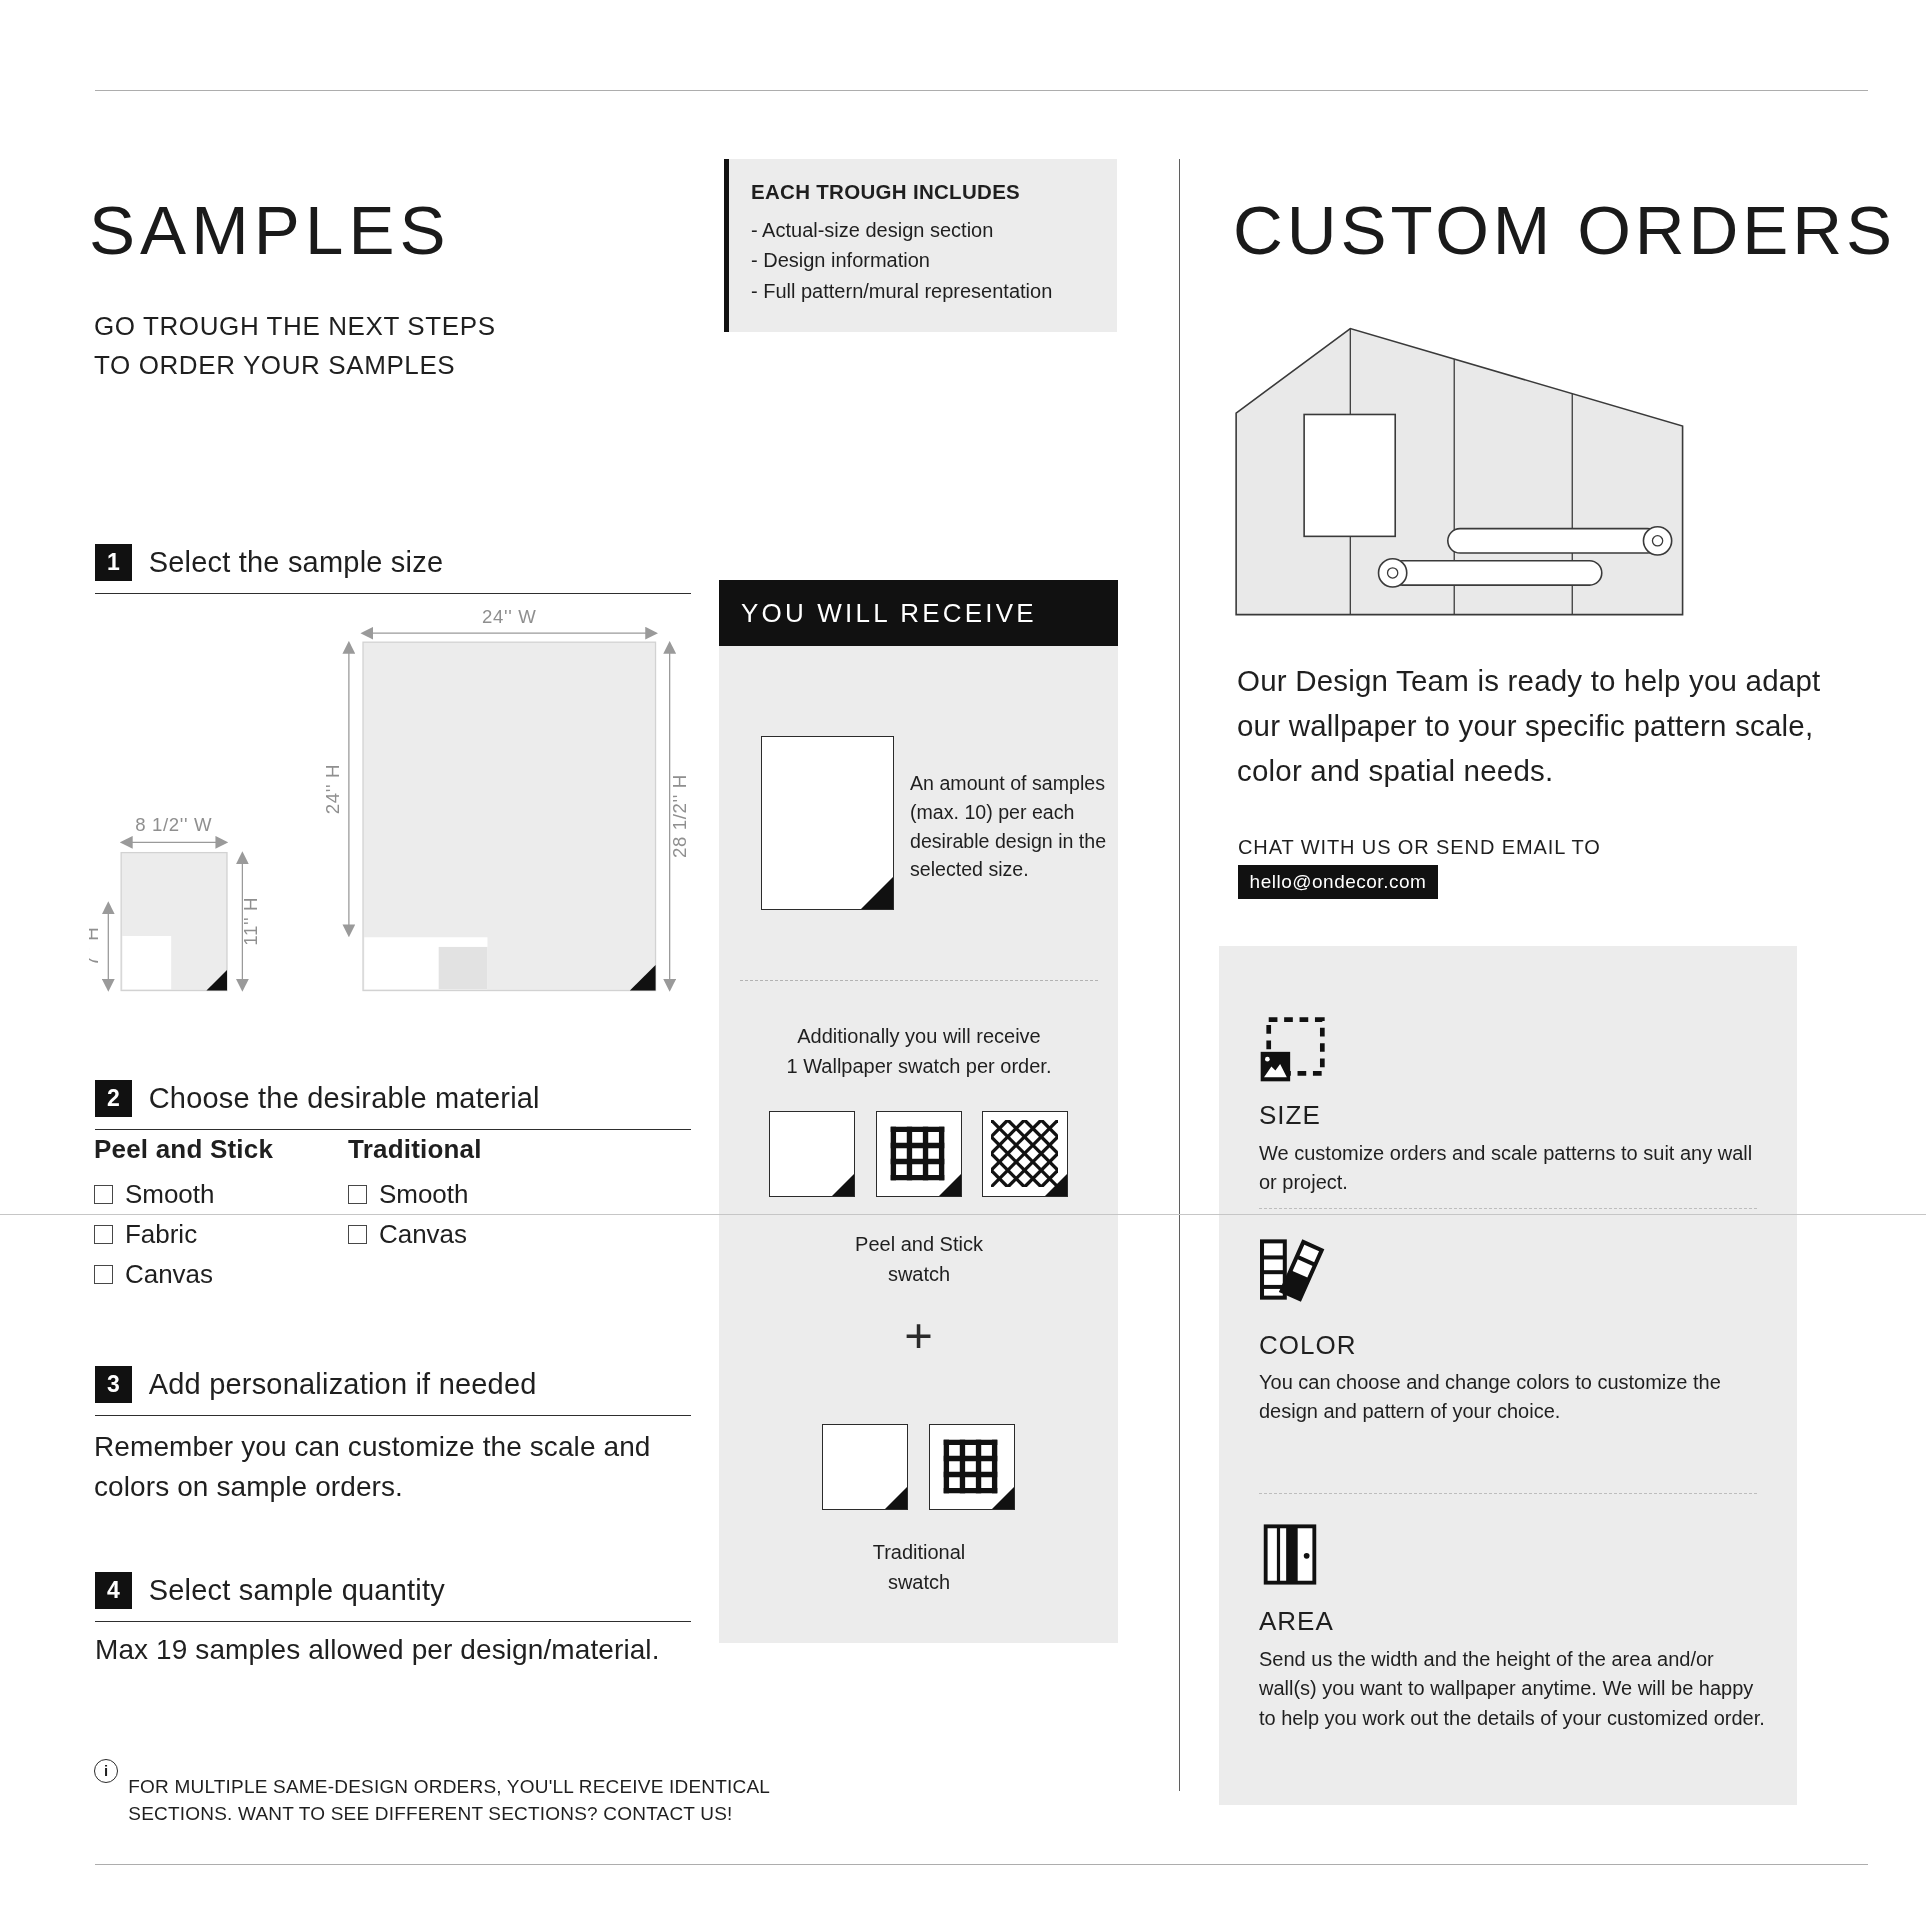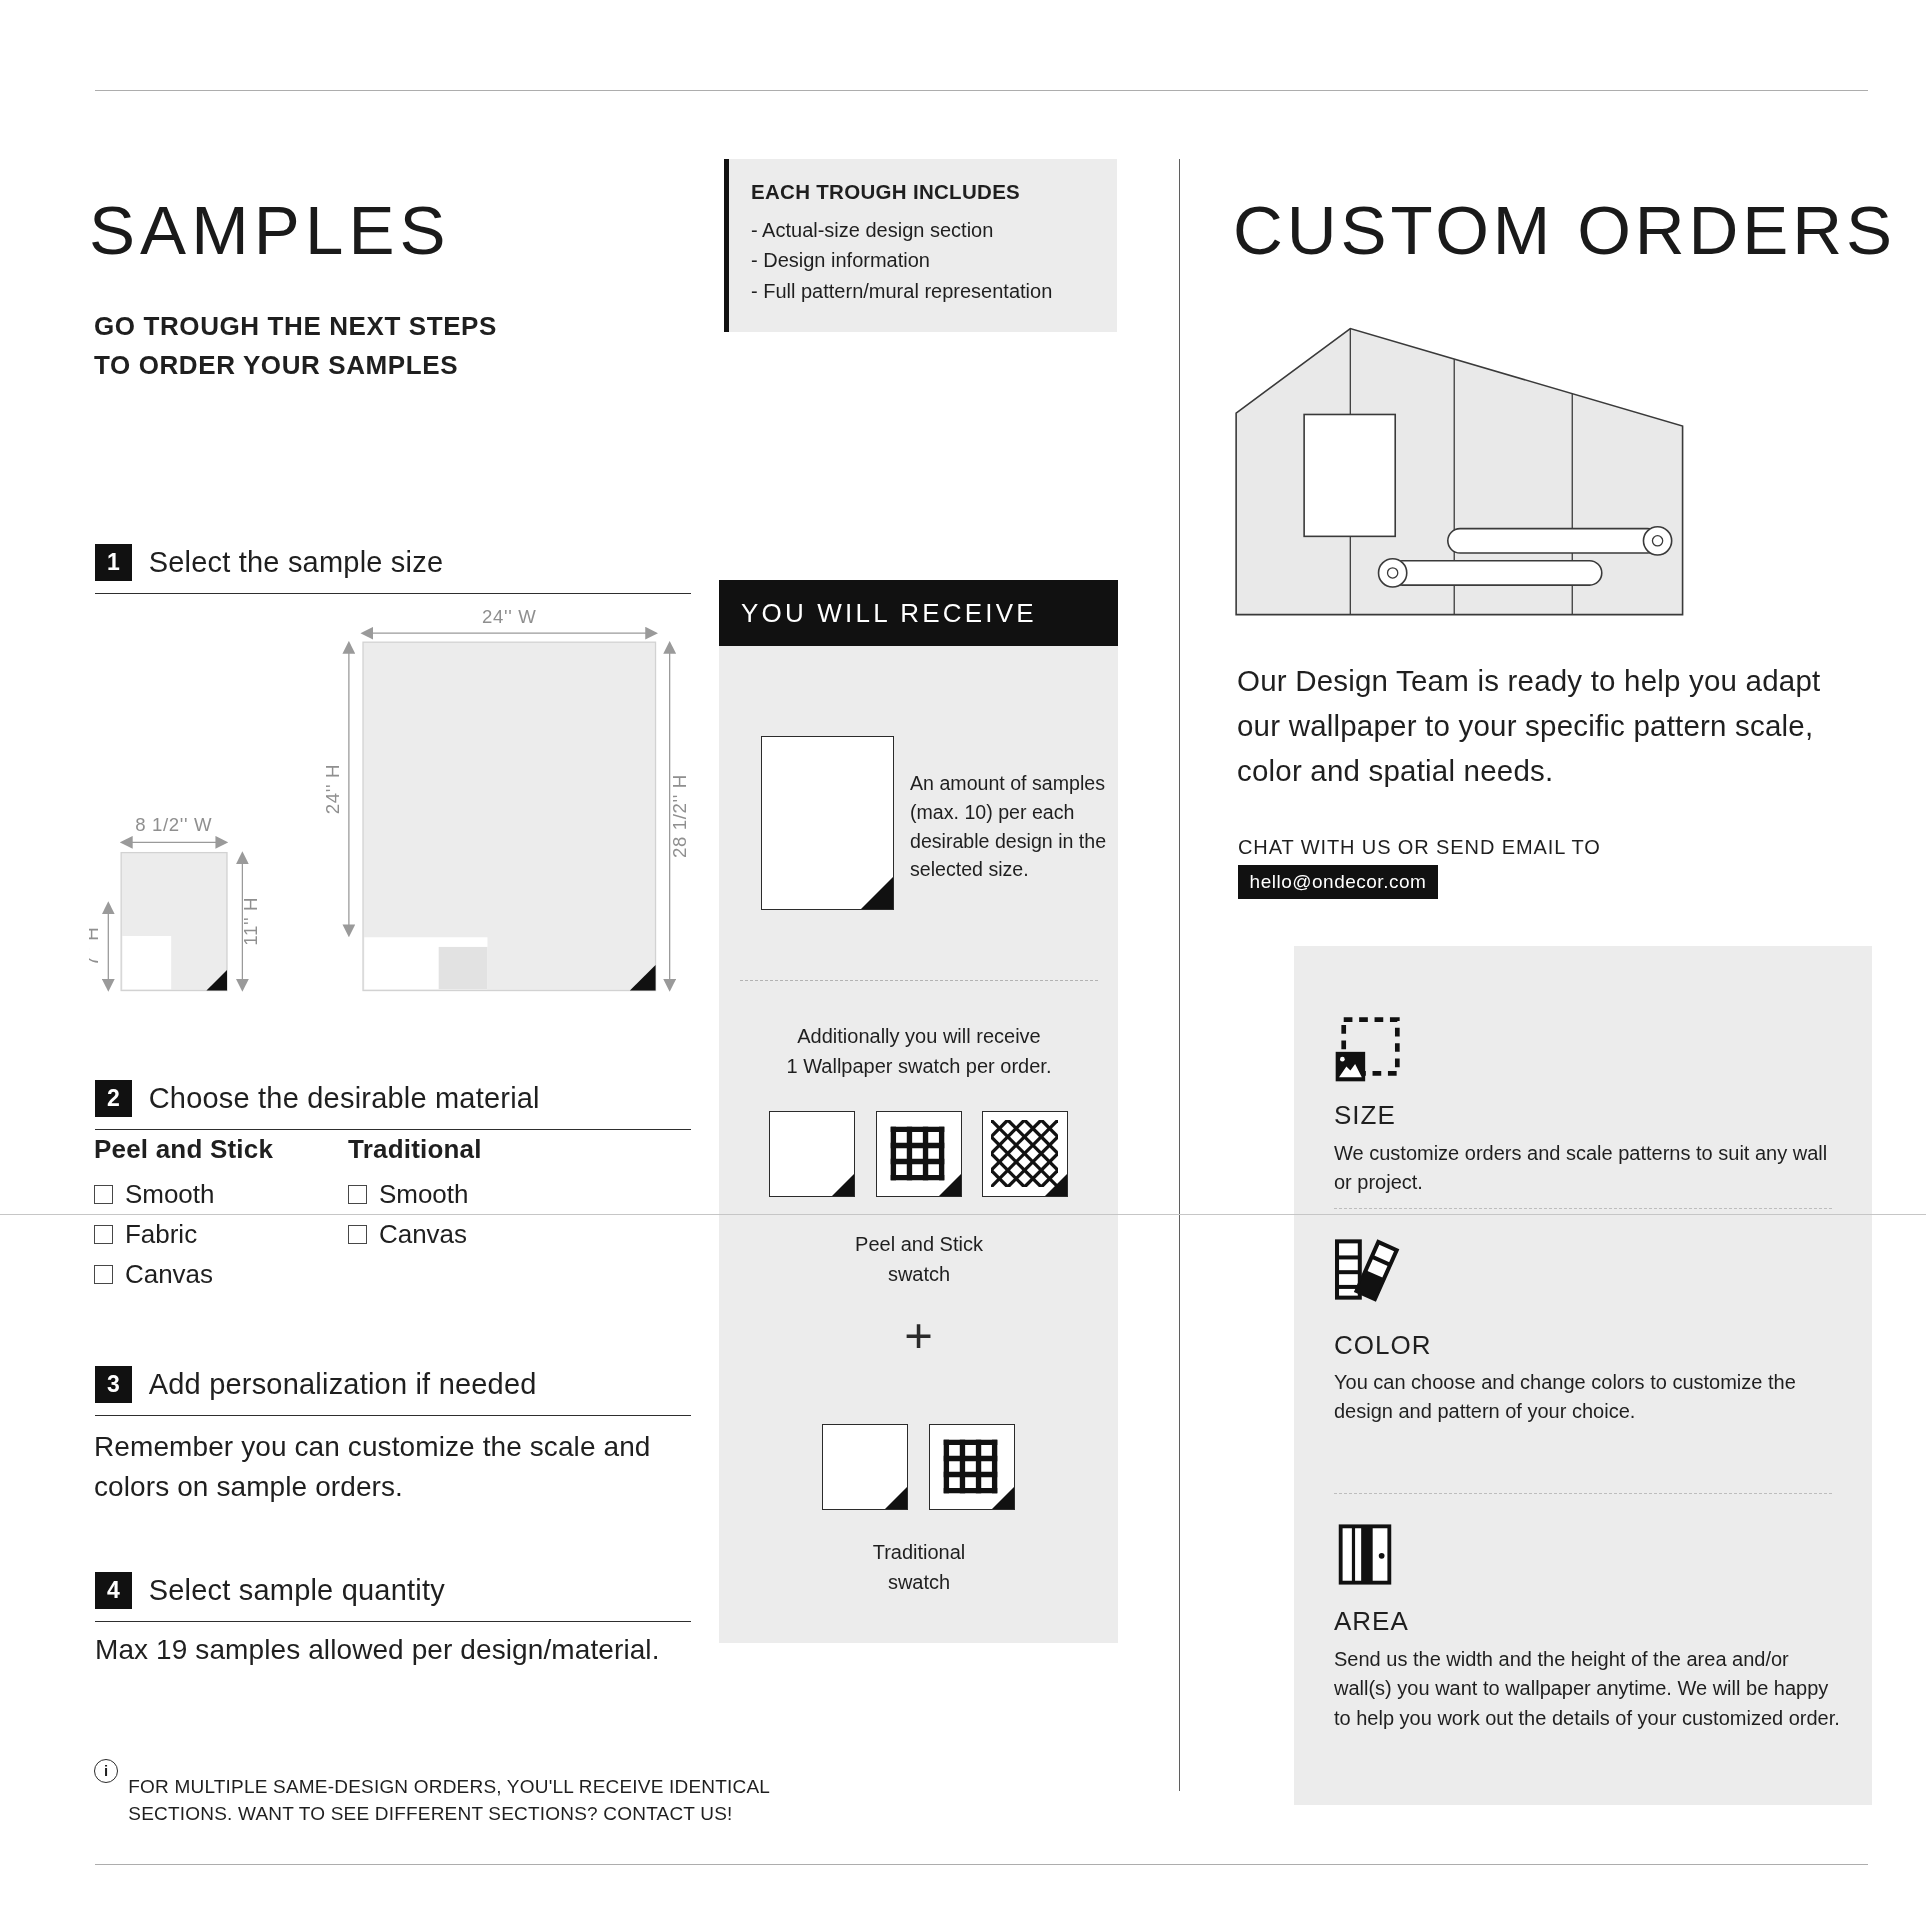--- a/index.html
+++ b/index.html
@@ -9,21 +9,21 @@
   .rule{position:absolute;background:#adadad;height:1.3px;}
   .rule-top{left:95px;top:90px;width:1773px;}
   .rule-bottom{left:95px;top:1864px;width:1773px;}
   .v-divider{position:absolute;left:1179px;top:159px;width:1.3px;height:1632px;background:#5f5f5f;}
   .fold-line{position:absolute;left:0;top:1214px;width:1926px;height:1.3px;background:#c6c6c6;z-index:6;}
 
   .big-title{position:absolute;font-size:69px;font-weight:500;letter-spacing:5.1px;color:#1a1a1a;white-space:nowrap;margin-top:48px;}
   #samples-title{left:89px;top:143px;}
   #custom-title{left:1233px;top:143px;letter-spacing:3.9px;}
 
-  .samples-intro{position:absolute;left:94px;top:307px;font-size:26px;font-weight:700;line-height:1.5;letter-spacing:0.6px;white-space:pre-line;}
+  .samples-intro{position:absolute;left:94px;top:307px;font-size:26px;font-weight:400;line-height:1.5;letter-spacing:0.6px;white-space:pre-line;}
 
   
   .includes-box{position:absolute;left:724px;top:159px;width:393px;box-sizing:border-box;background:#ececec;border-left:5.8px solid #111;padding:20.5px 22px 26px 22px;}
   .inc-title{font-size:20.5px;font-weight:700;letter-spacing:0.3px;margin-bottom:11.6px;}
   .inc-item{font-size:20px;line-height:1.52;padding-left:16.7px;text-indent:-16.7px;}
 
   
   .step{position:absolute;left:95px;width:596px;display:flex;align-items:center;gap:16.7px;padding-bottom:11.6px;border-bottom:1.3px solid #2e2e2e;box-sizing:border-box;}
   #step1{top:544px;}#step2{top:1080px;}#step3{top:1366px;}#step4{top:1572px;}
   .step-num{flex:none;width:37px;height:37px;background:#111;color:#fff;font-size:23px;font-weight:600;display:flex;align-items:center;justify-content:center;}
@@ -69,21 +69,21 @@
   .peel-label{top:583px;}
   .plus-sign{position:absolute;left:0;top:661px;width:399px;text-align:center;font-size:49px;font-weight:300;color:#2b2b2b;}
   .trad-label{top:891px;}
 
   
   .house{position:absolute;left:1231px;top:318px;}
   .custom-intro{position:absolute;left:1237px;top:659px;width:604px;font-size:29.5px;line-height:1.52;letter-spacing:0.2px;}
   .contact-label{position:absolute;left:1238px;top:836px;font-size:20px;letter-spacing:0.9px;font-weight:500;}
   .email-badge{position:absolute;left:1238px;top:865px;background:#111;color:#fff;font-size:19px;letter-spacing:0.5px;padding:5.8px 11.6px;}
 
-  .custom-panel{position:absolute;left:1294px;top:946px;width:578px;height:859px;background:#ececec;}
+  .custom-panel{position:absolute;left:1219px;top:946px;width:578px;height:859px;background:#ececec;}
   .feat-icon{position:absolute;left:39px;}
   #feat-icon-size{top:71px;}
   #feat-icon-color{top:290px;}
   #feat-icon-area{top:575px;}
   .feat-title{position:absolute;left:40px;font-size:26px;font-weight:500;letter-spacing:1px;}
   #feat-title-size{top:154px;}
   #feat-title-color{top:384px;}
   #feat-title-area{top:660px;}
   .feat-text{position:absolute;left:40px;width:506px;font-size:20px;line-height:1.47;}
   #feat-text-size{top:193px;}

